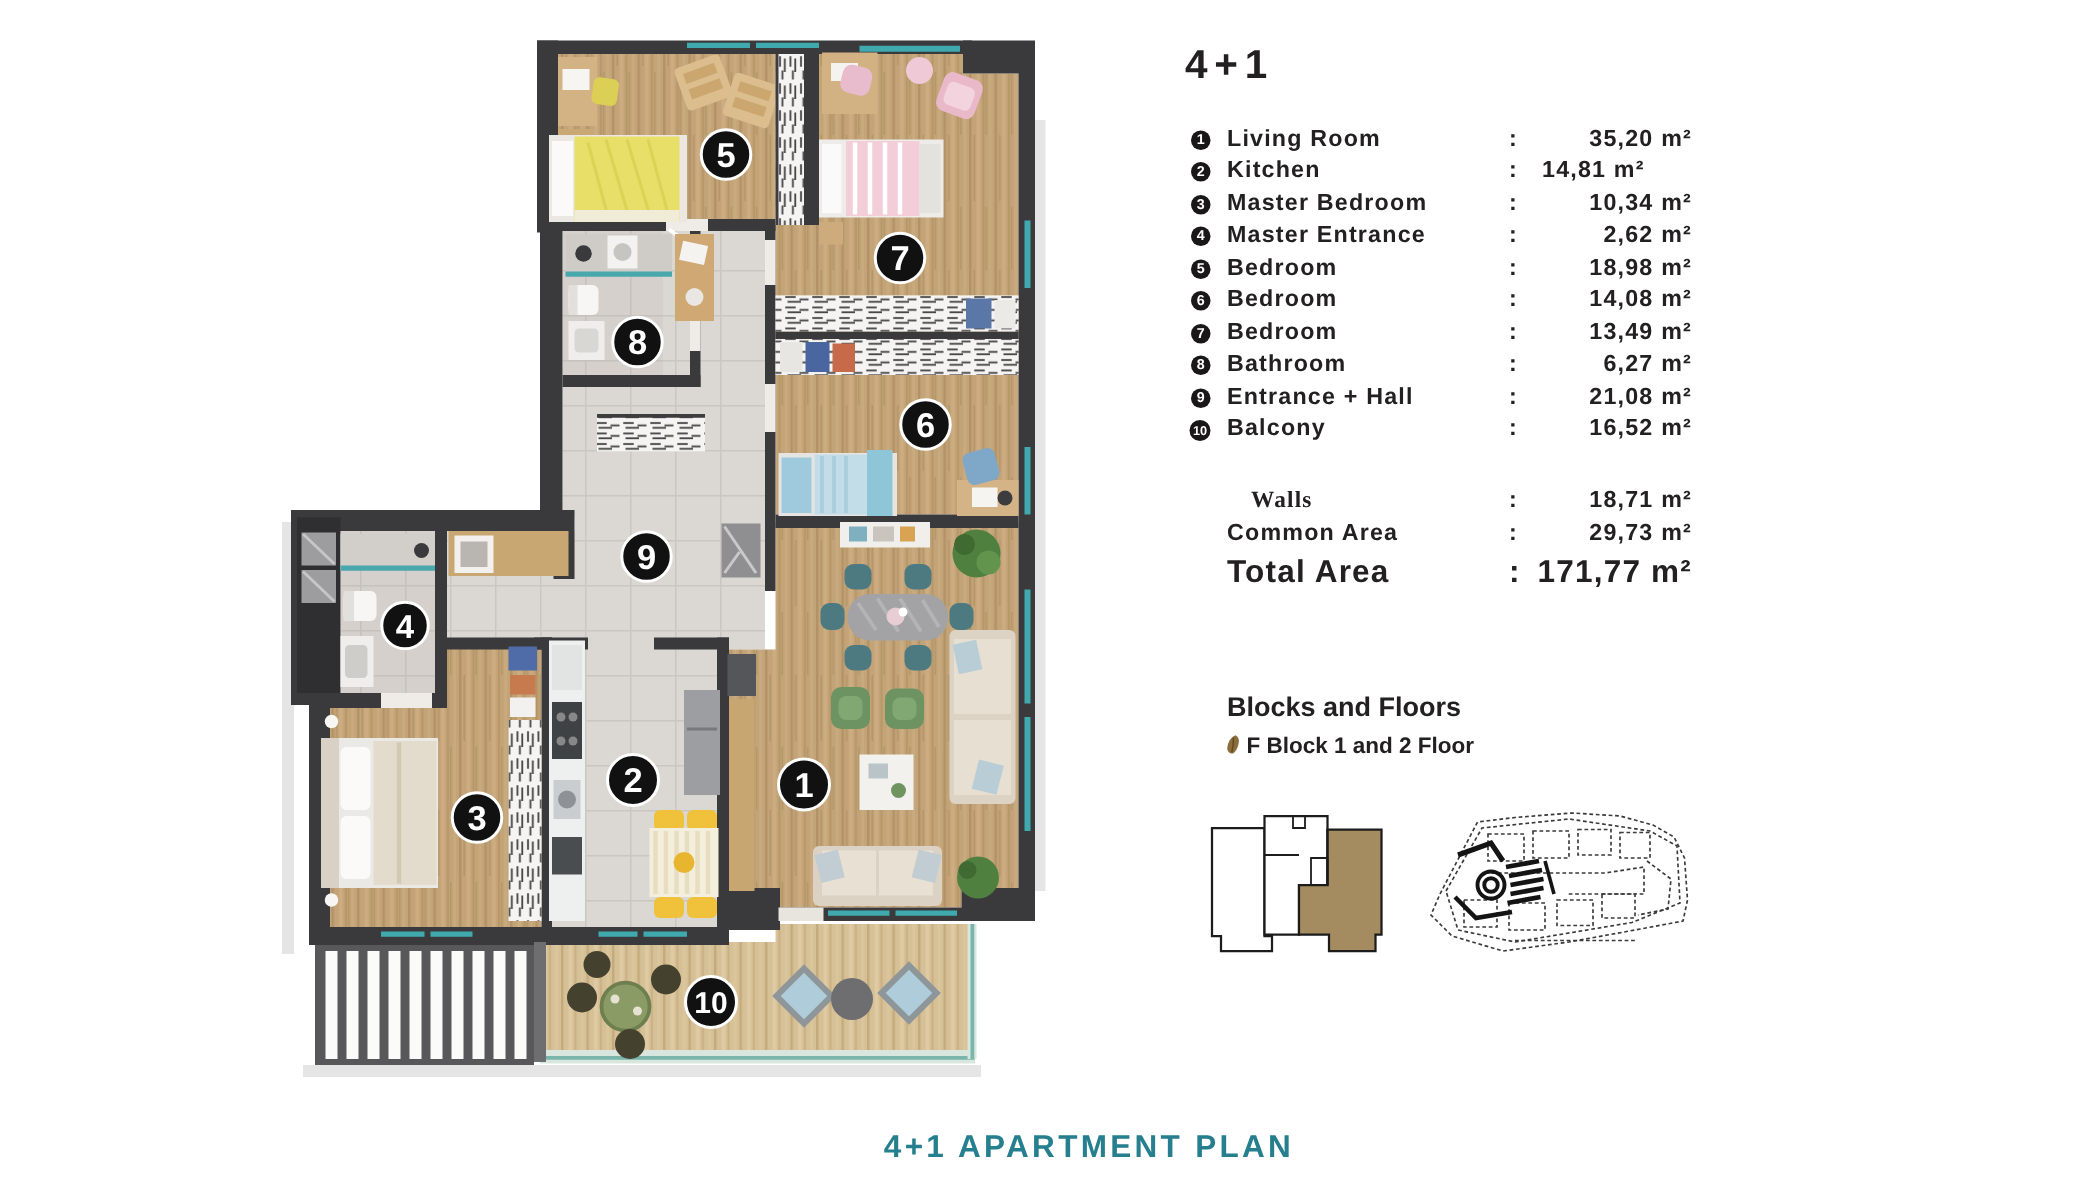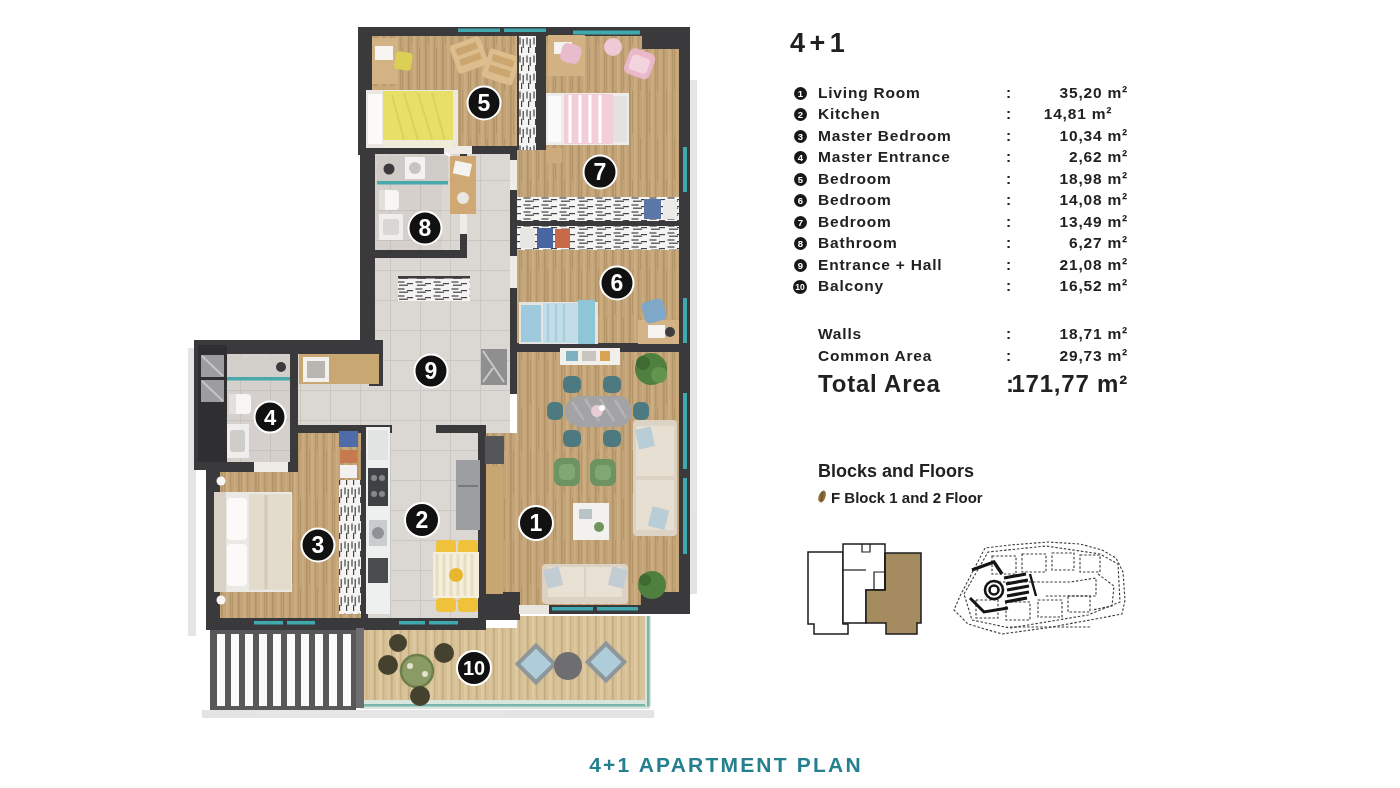--- a/index.html
+++ b/index.html
@@ -548,21 +548,21 @@
         <span style="position:absolute;left:4px;top:3px;width:13px;height:13px;border-radius:50%;background:#1a1718;color:#fff;font-size:9.5px;text-align:center;line-height:13px;letter-spacing:0;">1</span>
         <span style="position:absolute;left:28px;top:0;">Living Room</span>
         <span style="position:absolute;left:216px;top:0;">:</span>
         <span style="position:absolute;left:238px;top:0;width:100px;text-align:right;">35,20 m²</span>
       </div>
 
   <div style="position:relative;height:21.45px;">
         <span style="position:absolute;left:4px;top:3px;width:13px;height:13px;border-radius:50%;background:#1a1718;color:#fff;font-size:9.5px;text-align:center;line-height:13px;letter-spacing:0;">2</span>
         <span style="position:absolute;left:28px;top:0;">Kitchen</span>
         <span style="position:absolute;left:216px;top:0;">:</span>
-        <span style="position:absolute;left:238px;top:0;width:100px;text-align:center;">14,81 m²</span>
+        <span style="position:absolute;left:238px;top:0;width:100px;text-align:left;">14,81 m²</span>
       </div>
 
   <div style="position:relative;height:21.45px;">
         <span style="position:absolute;left:4px;top:3px;width:13px;height:13px;border-radius:50%;background:#1a1718;color:#fff;font-size:9.5px;text-align:center;line-height:13px;letter-spacing:0;">3</span>
         <span style="position:absolute;left:28px;top:0;">Master Bedroom</span>
         <span style="position:absolute;left:216px;top:0;">:</span>
         <span style="position:absolute;left:238px;top:0;width:100px;text-align:right;">10,34 m²</span>
       </div>
 
   <div style="position:relative;height:21.45px;">
@@ -611,32 +611,32 @@
         <span style="position:absolute;left:3px;top:3px;width:14px;height:14px;border-radius:50%;background:#1a1718;color:#fff;font-size:8.5px;text-align:center;line-height:14px;letter-spacing:0;">10</span>
         <span style="position:absolute;left:28px;top:0;">Balcony</span>
         <span style="position:absolute;left:216px;top:0;">:</span>
         <span style="position:absolute;left:238px;top:0;width:100px;text-align:right;">16,52 m²</span>
       </div>
 </div>
 
 <div class="abs" style="left:790px;top:325px;width:340px;font-size:15.5px;font-weight:bold;color:#232021;letter-spacing:0.8px;">
 
   <div style="position:relative;height:21.5px;">
-        <span style="position:absolute;left:28px;top:0;">Walls</span>
+        <span style="position:absolute;left:44px;top:0;font-family:Liberation Serif, serif;">Walls</span>
         <span style="position:absolute;left:216px;top:0;">:</span>
         <span style="position:absolute;left:238px;top:0;width:100px;text-align:right;">18,71 m²</span>
       </div>
 
   <div style="position:relative;height:21.5px;">
         <span style="position:absolute;left:28px;top:0;">Common Area</span>
         <span style="position:absolute;left:216px;top:0;">:</span>
         <span style="position:absolute;left:238px;top:0;width:100px;text-align:right;">29,73 m²</span>
       </div>
 
-  <div style="position:relative;height:26px;font-size:24px;">
+  <div style="position:relative;height:26px;font-size:21px;">
         <span style="position:absolute;left:28px;top:2px;">Total Area</span>
         <span style="position:absolute;left:216px;top:2px;">:</span>
         <span style="position:absolute;left:218px;top:2px;width:120px;text-align:right;">171,77 m²</span>
       </div>
 </div>
 
 <div class="abs lbl" style="left:818px;top:461px;font-size:18px;">Blocks and Floors</div>
 
 <svg class="abs" style="left:814px;top:488px;" width="16" height="18" viewBox="0 0 16 18">
       <g transform="rotate(14 8 9)">

